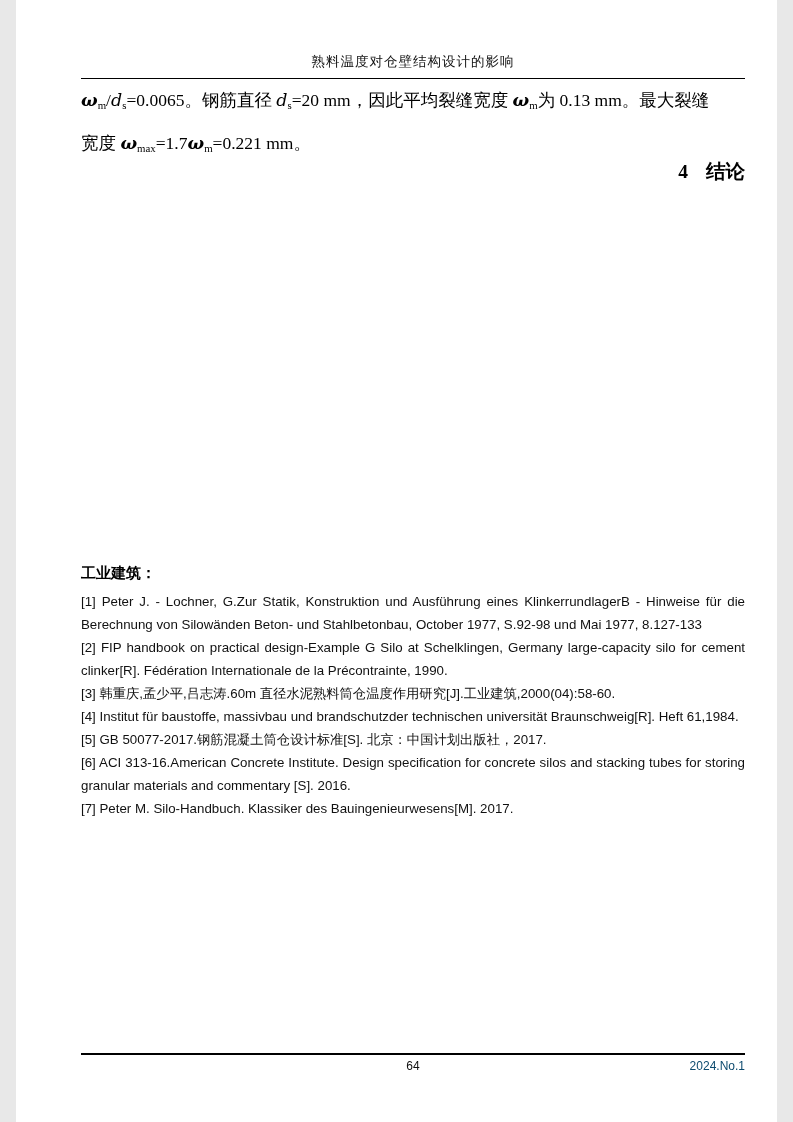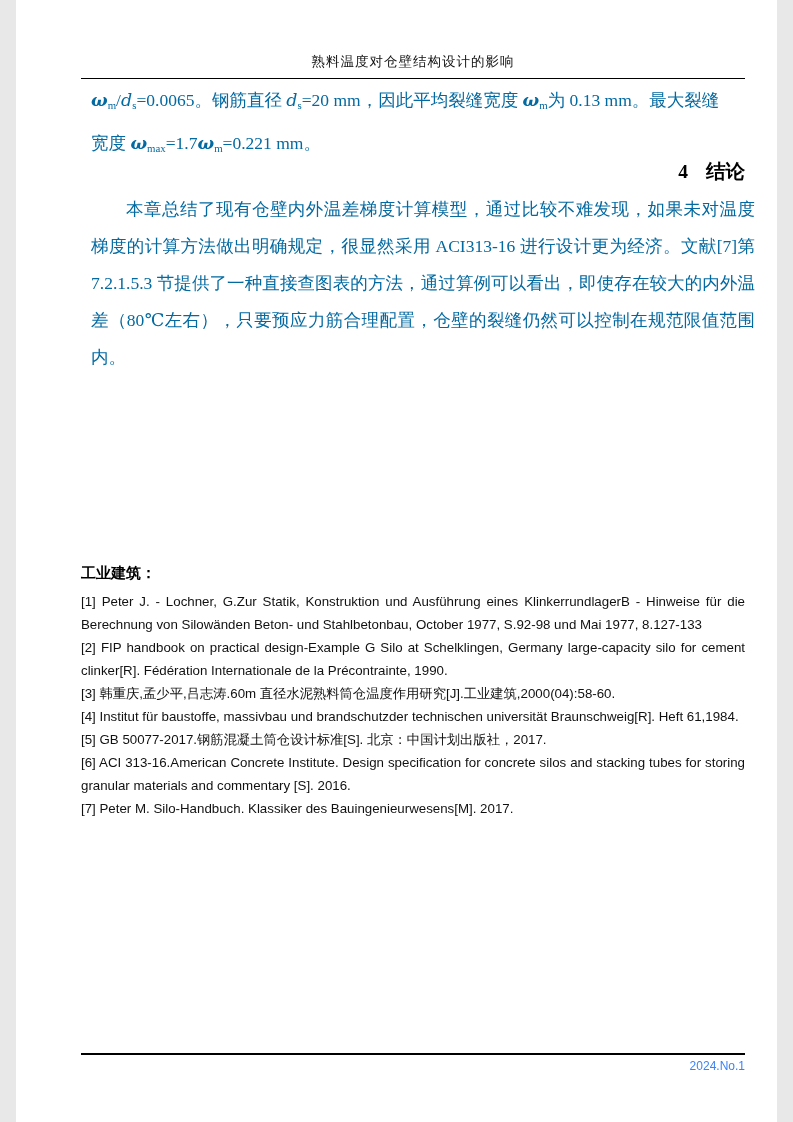--- a/index.html
+++ b/index.html
@@ -25,25 +25,25 @@
     color: #111;
   }
   .header-rule {
     position: absolute;
     top: 78px; left: 65px; width: 664px;
     border-top: 1.6px solid #000;
   }
   
   .body-text {
     position: absolute;
-    left: 75px; width: 664px;
+    left: 65px; width: 664px;
     font-family: "Liberation Serif", "DejaVu Serif", serif;
     font-size: 17.5px;
     line-height: 38px;
-    color: #0369a1;
+    color: #000000;
     text-align: justify;
   }
   .formula-para { top: 81px; }
   .seg-sym {
     font-style: italic;
     font-weight: bold;
     font-family: "DejaVu Serif", serif;
   }
   .seg-var { font-style: italic; font-family: "DejaVu Serif", serif; }
   .seg-sub {
@@ -97,44 +97,44 @@
     font-family: "Liberation Sans", "DejaVu Sans", sans-serif;
     font-size: 12px;
     color: #111;
   }
   .footer-issue {
     position: absolute;
     top: 1059px; left: 65px; width: 664px;
     text-align: right;
     font-family: "Liberation Sans", "DejaVu Sans", sans-serif;
     font-size: 12px;
-    color: #3b82f6;
+    color: #0c4a6e;
   }
 </style>
 </head>
 <body>
 
 <div class="page">
 
   <div class="running-title">熟料温度对仓壁结构设计的影响</div>
   <div class="header-rule"></div>
 
   <p class="body-text formula-para"><span class="seg-sym">ω</span><span class="seg-sub">m</span><span>/</span><span class="seg-var">d</span><span class="seg-sub">s</span><span>=0.0065。钢筋直径 </span><span class="seg-var">d</span><span class="seg-sub">s</span><span>=20 mm，因此平均裂缝宽度 </span><span class="seg-sym">ω</span><span class="seg-sub">m</span><span>为 0.13 mm。最大裂缝</span><br><span>宽度 </span><span class="seg-sym">ω</span><span class="seg-sub">max</span><span>=1.7</span><span class="seg-sym">ω</span><span class="seg-sub">m</span><span>=0.221 mm。</span></p>
 
   <h2 class="section-heading"><span class="num">4</span><span>结论</span></h2>
 
-  <p class="body-text conclusion-para">本章总结了现有仓壁内外温差梯度计算模型，通过比较不难发现，如果未对温度梯度的计算方法做出明确规定，很显然采用 ACI313-16 进行设计更为经济。文献[7]第 7.2.1.5.3 节提供了一种直接查图表的方法，通过算例可以看出，即使存在较大的内外温差（80℃左右），只要预应力筋合理配置，仓壁的裂缝仍然可以控制在规范限值范围内。</p>
 
   <section class="references">
     <h3 class="references-heading">工业建筑：</h3>
     <p class="ref-item">[1] Peter J. - Lochner, G.Zur Statik, Konstruktion und Ausführung eines KlinkerrundlagerB - Hinweise für die Berechnung von Silowänden Beton- und Stahlbetonbau, October 1977, S.92-98 und Mai 1977, 8.127-133</p>
     <p class="ref-item">[2] FIP handbook on practical design-Example G Silo at Schelklingen, Germany large-capacity silo for cement clinker[R]. Fédération Internationale de la Précontrainte, 1990.</p>
     <p class="ref-item">[3] 韩重庆,孟少平,吕志涛.60m 直径水泥熟料筒仓温度作用研究[J].工业建筑,2000(04):58-60.</p>
     <p class="ref-item">[4] Institut für baustoffe, massivbau und brandschutzder technischen universität Braunschweig[R]. Heft 61,1984.</p>
     <p class="ref-item">[5] GB 50077-2017.钢筋混凝土筒仓设计标准[S]. 北京：中国计划出版社，2017.</p>
     <p class="ref-item">[6] ACI 313-16.American Concrete Institute. Design specification for concrete silos and stacking tubes for storing granular materials and commentary [S]. 2016.</p>
     <p class="ref-item">[7] Peter M. Silo-Handbuch. Klassiker des Bauingenieurwesens[M]. 2017.</p>
   </section>
 
   <div class="footer-rule"></div>
+  <div class="footer-page-num">64</div>
   <div class="footer-issue">2024.No.1</div>
 
 </div>
 
 </body></html>

